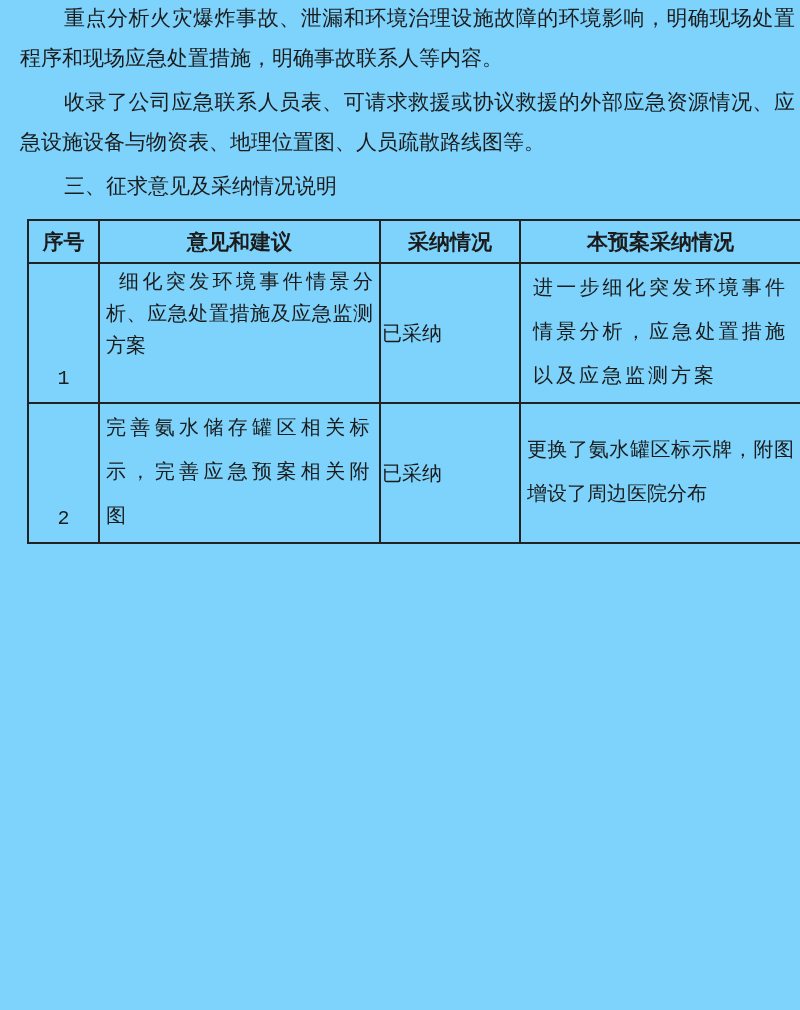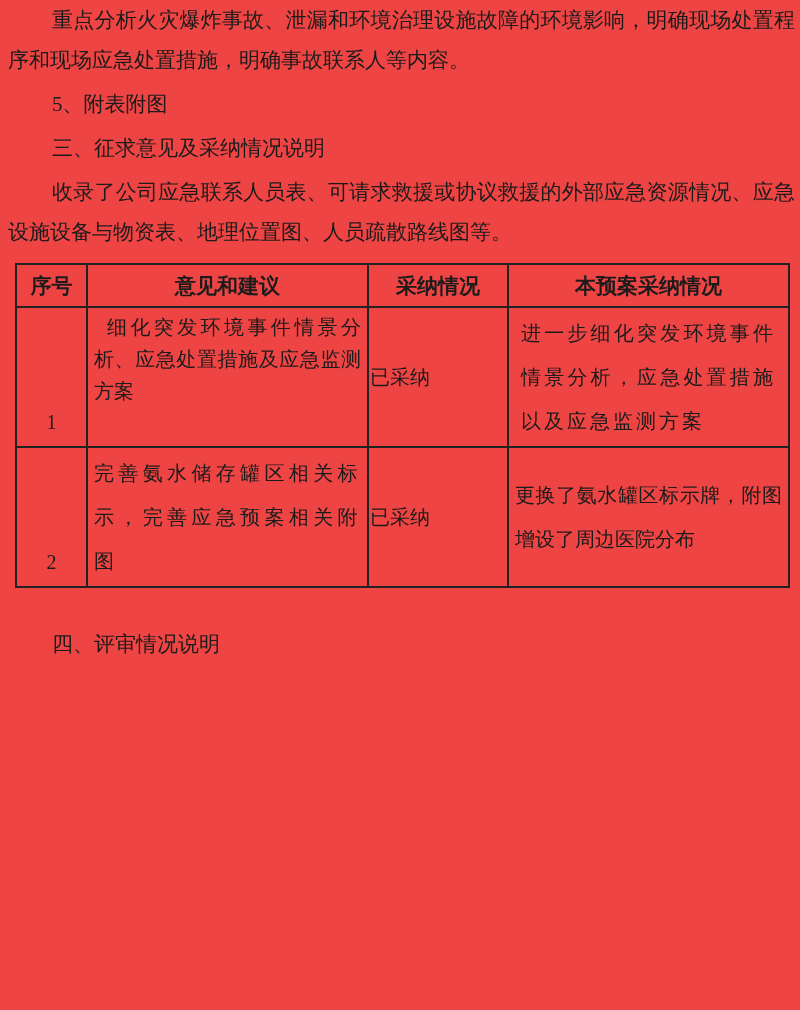--- a/index.html
+++ b/index.html
@@ -1,23 +1,23 @@
 <!DOCTYPE html>
 <html><head>
 <meta charset="utf-8">
 <style>
   html,body { margin:0; padding:0; background:#ffffff; }
   .page {
     position:relative;
     width:800px; height:1010px;
     box-sizing:border-box;
-    background:#ef4444;
-    padding:0 5px 0 8px;
+    background:#7dd3fc;
+    padding:0 5px 0 20px;
     overflow:hidden;
-    font-family:Liberation Serif, serif;
+    font-family:Liberation Mono, monospace;
     color:#1b1b1b;
   }
   .para {
     margin:0 0 4px 0;
     font-size:21px;
     line-height:40px;
     text-align:justify;
     word-break:break-all;
   }
   .indent { text-indent:44px; }
@@ -66,25 +66,24 @@
   .r2 td.sug  { line-height:44px; letter-spacing:3.5px; vertical-align:middle;border-radius:12px; }
   .r2 td.detail { line-height:44px; vertical-align:middle; }
 </style>
 </head>
 <body>
 
 <div class="page">
 
   <p class="para indent">重点分析火灾爆炸事故、泄漏和环境治理设施故障的环境影响，明确现场处置程序和现场应急处置措施，明确事故联系人等内容。</p>
 
-  <p class="para indent">5、附表附图</p>
+
+  <p class="para indent">收录了公司应急联系人员表、可请求救援或协议救援的外部应急资源情况、应急设施设备与物资表、地理位置图、人员疏散路线图等。</p>
 
   <p class="para indent">三、征求意见及采纳情况说明</p>
-
-  <p class="para indent">收录了公司应急联系人员表、可请求救援或协议救援的外部应急资源情况、应急设施设备与物资表、地理位置图、人员疏散路线图等。</p>
 
 
   <table class="opinion-table">
     <colgroup>
       <col style="width:71px">
       <col style="width:281px">
       <col style="width:140px">
       <col style="width:281px">
     </colgroup>
     <thead>
@@ -104,16 +103,15 @@
       </tr>
       <tr class="r2">
         <td class="no">2</td>
         <td class="sug">完善氨水储存罐区相关标示，完善应急预案相关附图</td>
         <td class="status">已采纳</td>
         <td class="detail">更换了氨水罐区标示牌，附图增设了周边医院分布</td>
       </tr>
     </tbody>
   </table>
 
-  <p class="para indent sec4">四、评审情况说明</p>
 
 
 </div>
 
 </body></html>

